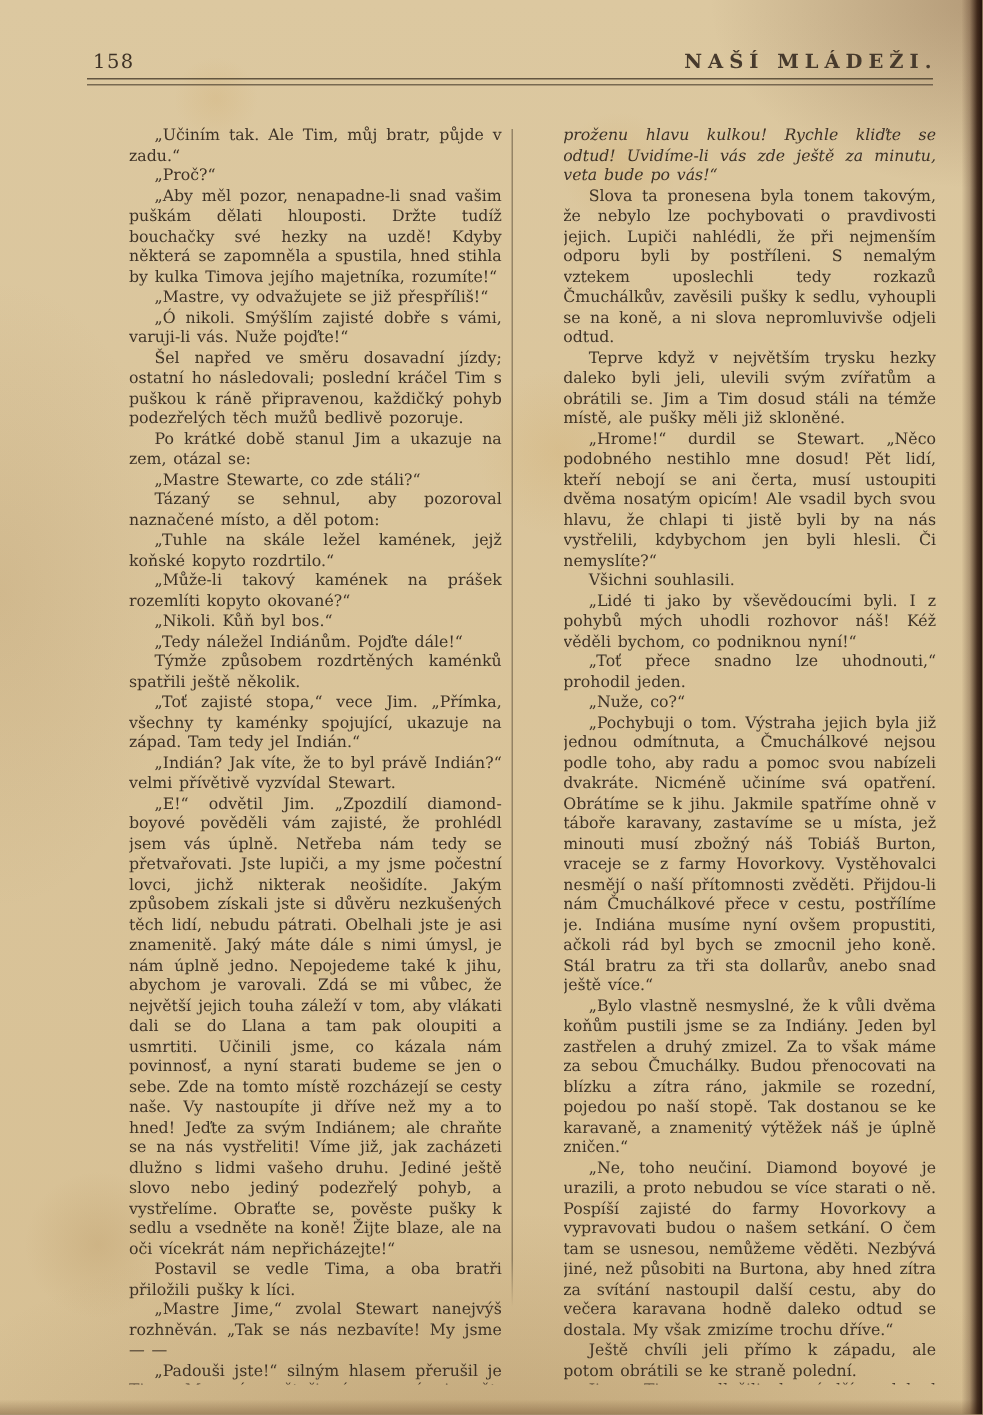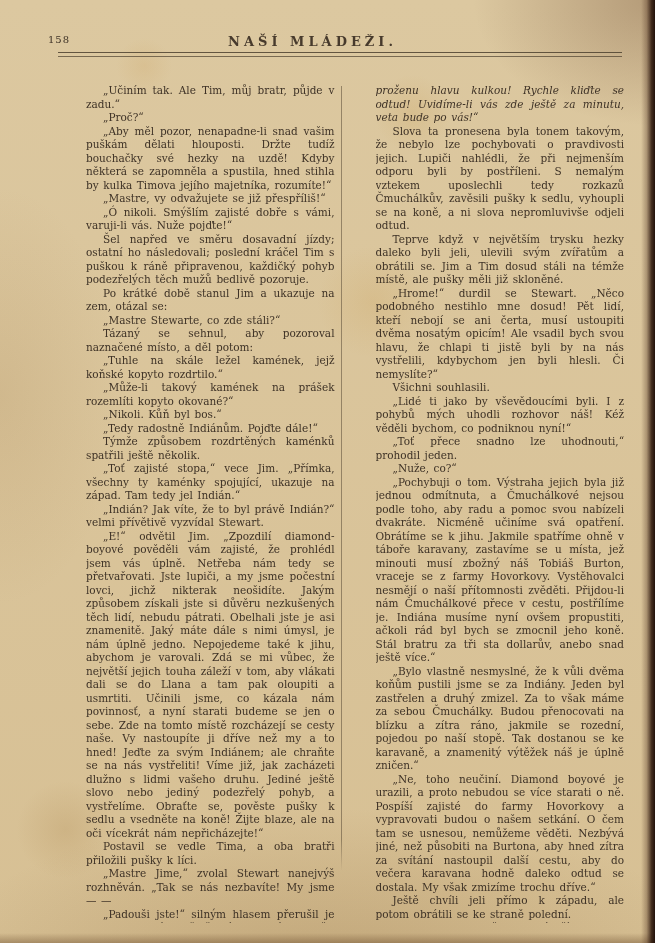--- a/index.html
+++ b/index.html
@@ -20,24 +20,24 @@
   }
   .edge-right{
     position:absolute;top:0;right:0;bottom:0;width:14px;
     background:linear-gradient(to right, rgba(62,32,18,0) 0%, rgba(62,32,18,0.30) 40%, rgba(43,21,11,0.85) 75%, #22110a 100%);
   }
   .edge-bottom{
     position:absolute;left:0;right:0;bottom:0;height:10px;
     background:linear-gradient(to top, rgba(84,52,24,0.35), rgba(84,52,24,0) 100%);
   }
   .page-number{
-    position:absolute;left:48px;top:34px;font-size:10px;letter-spacing:1px;
+    position:absolute;left:62px;top:34px;font-size:13px;letter-spacing:1px;
   }
   .page-title{
-    position:absolute;left:0;right:30px;top:34px;text-align:center;
+    position:absolute;left:0;right:30px;top:34px;text-align:right;
     font-size:13px;letter-spacing:4px;font-weight:bold;color:#473a2c;
   }
   .header-rule{
     position:absolute;left:58px;right:33px;top:52px;height:3px;
     border-top:1px solid rgba(78,66,48,0.85);
     border-bottom:1px solid rgba(78,66,48,0.70);
   }
   .columns{
     position:absolute;left:58px;right:31px;top:84px;bottom:20px;
     display:flex;
@@ -68,21 +68,21 @@
         <p>„Aby měl pozor, nenapadne-li snad vašim puškám dělati hlouposti. Držte tudíž bouchačky své hezky na uzdě! Kdyby některá se zapomněla a spustila, hned stihla by kulka Timova jejího majetníka, rozumíte!“</p>
         <p>„Mastre, vy odvažujete se již přespříliš!“</p>
         <p>„Ó nikoli. Smýšlím zajisté dobře s vámi, varuji-li vás. Nuže pojďte!“</p>
         <p>Šel napřed ve směru dosavadní jízdy; ostatní ho následovali; poslední kráčel Tim s puškou k ráně připravenou, každičký pohyb podezřelých těch mužů bedlivě pozoruje.</p>
         <p>Po krátké době stanul Jim a ukazuje na zem, otázal se:</p>
         <p>„Mastre Stewarte, co zde stáli?“</p>
         <p>Tázaný se sehnul, aby pozoroval naznačené místo, a děl potom:</p>
         <p>„Tuhle na skále ležel kamének, jejž koňské kopyto rozdrtilo.“</p>
         <p>„Může-li takový kamének na prášek rozemlíti kopyto okované?“</p>
         <p>„Nikoli. Kůň byl bos.“</p>
-        <p>„Tedy radostně Indiánům. Pojďte dále!“</p>
+        <p>„Tedy náležel Indiánům. Pojďte dále!“</p>
         <p>Týmže způsobem rozdrtěných kaménků spatřili ještě několik.</p>
         <p>„Toť zajisté stopa,“ vece Jim. „Přímka, všechny ty kaménky spojující, ukazuje na západ. Tam tedy jel Indián.“</p>
         <p>„Indián? Jak víte, že to byl právě Indián?“ velmi přívětivě vyzvídal Stewart.</p>
         <p>„E!“ odvětil Jim. „Zpozdilí diamond-boyové pověděli vám zajisté, že prohlédl jsem vás úplně. Netřeba nám tedy se přetvařovati. Jste lupiči, a my jsme počestní lovci, jichž nikterak neošidíte. Jakým způsobem získali jste si důvěru nezkušených těch lidí, nebudu pátrati. Obelhali jste je asi znamenitě. Jaký máte dále s nimi úmysl, je nám úplně jedno. Nepojedeme také k jihu, abychom je varovali. Zdá se mi vůbec, že největší jejich touha záleží v tom, aby vlákati dali se do Llana a tam pak oloupiti a usmrtiti. Učinili jsme, co kázala nám povinnosť, a nyní starati budeme se jen o sebe. Zde na tomto místě rozcházejí se cesty naše. Vy nastoupíte ji dříve než my a to hned! Jeďte za svým Indiánem; ale chraňte se na nás vystřeliti! Víme již, jak zacházeti dlužno s lidmi vašeho druhu. Jediné ještě slovo nebo jediný podezřelý pohyb, a vystřelíme. Obraťte se, pověste pušky k sedlu a vsedněte na koně! Žijte blaze, ale na oči vícekrát nám nepřicházejte!“</p>
         <p>Postavil se vedle Tima, a oba bratři přiložili pušky k líci.</p>
         <p>„Mastre Jime,“ zvolal Stewart nanejvýš rozhněván. „Tak se nás nezbavíte! My jsme — —</p>
         <p>„Padouši jste!“ silným hlasem přerušil je Tim. „My máme čtyři rány, a vás je pět; posledního ubijeme pažbami. A nyní vězte ještě: Kdo z vás jedno, jediné jen slovíčko pronese, tomu</p>
       </div>
     <div class="col-divider"></div>
     <div class="col">

